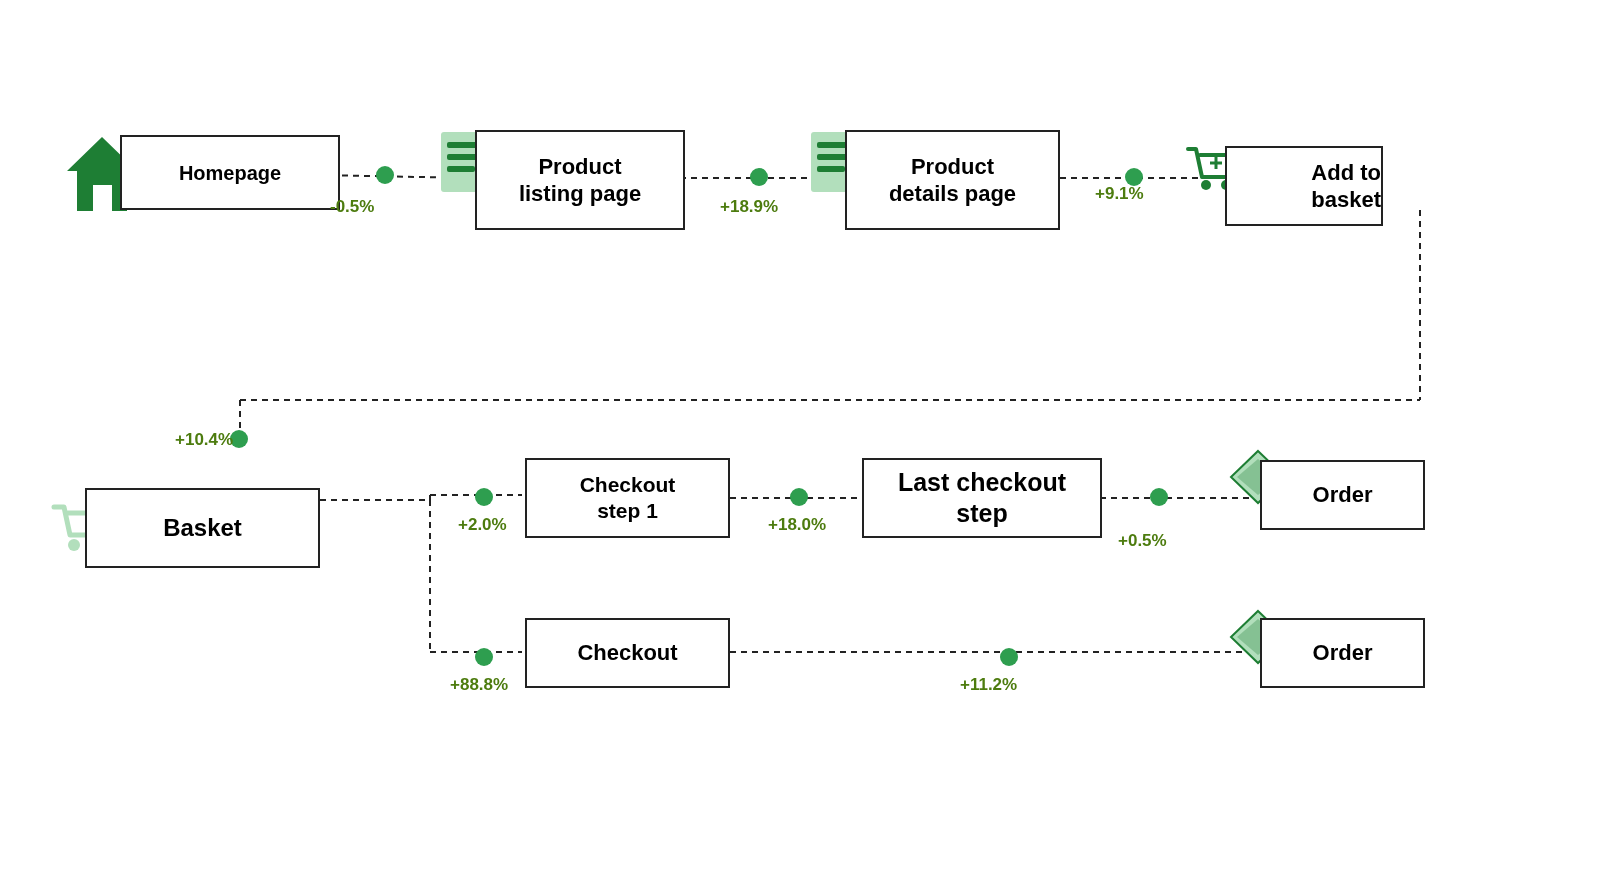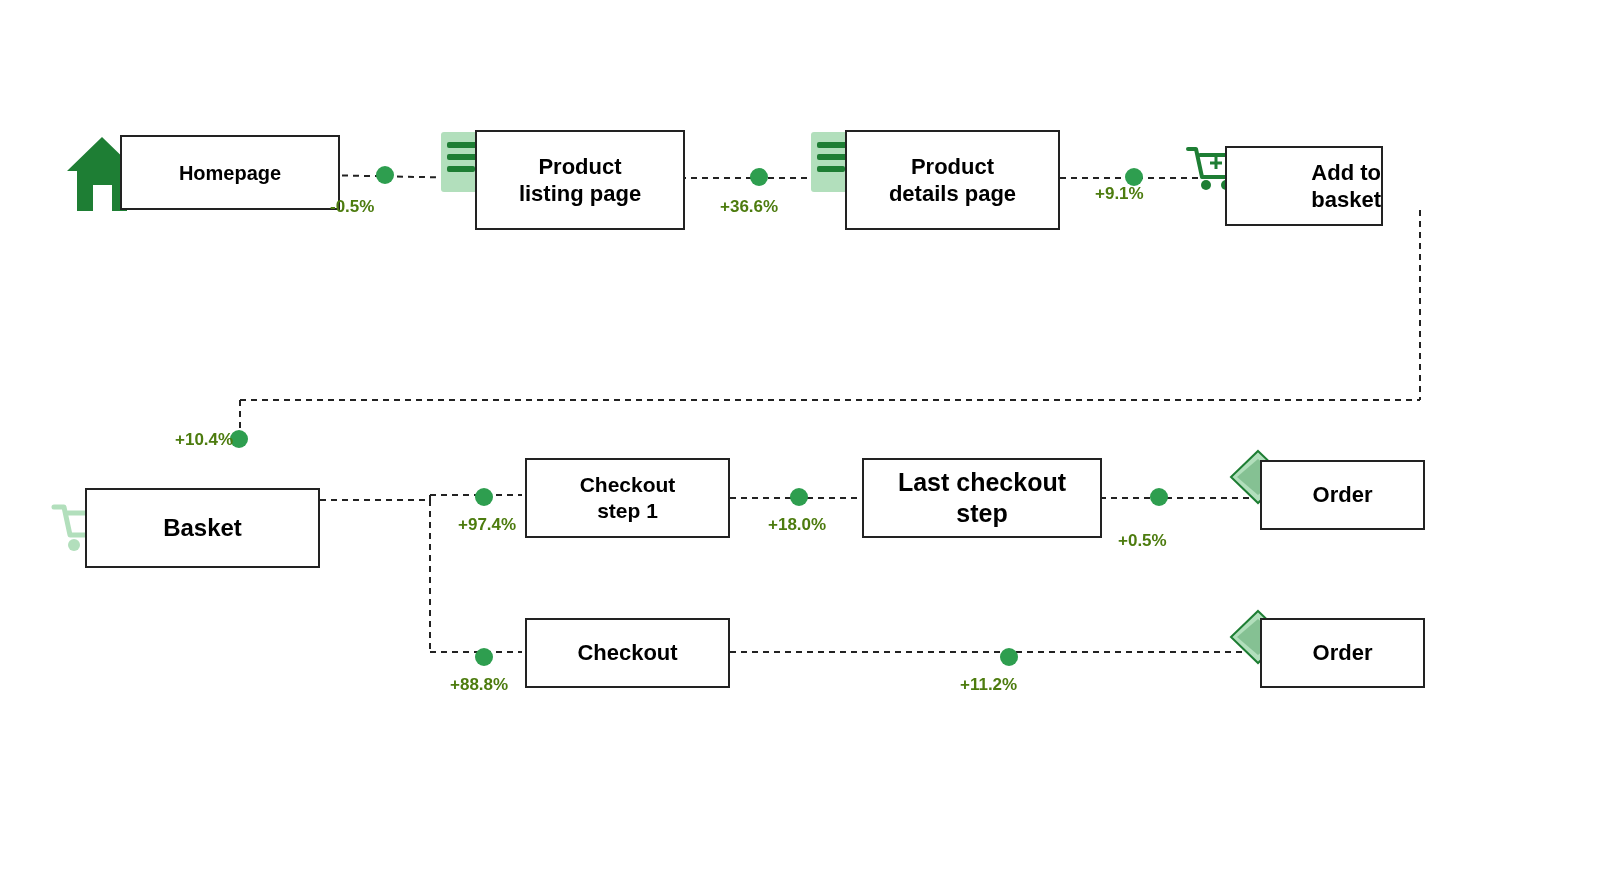--- a/index.html
+++ b/index.html
@@ -210,27 +210,27 @@
 
   <div class="dot" style="left:475px; top:488px;"></div>
   <div class="dot" style="left:790px; top:488px;"></div>
   <div class="dot" style="left:1150px; top:488px;"></div>
 
   <div class="dot" style="left:475px; top:648px;"></div>
   <div class="dot" style="left:1000px; top:648px;"></div>
 
   <div class="pct-label" style="left:330px; top:197px;">-0.5%</div>
 
-  <div class="pct-label" style="left:720px; top:197px;">+36.6%</div>
+  <div class="pct-label" style="left:720px; top:197px;">+18.9%</div>
 
   <div class="pct-label" style="left:1095px; top:184px;">+9.1%</div>
 
   <div class="pct-label" style="left:175px; top:430px;">+10.4%</div>
 
-  <div class="pct-label" style="left:458px; top:515px;">+97.4%</div>
+  <div class="pct-label" style="left:458px; top:515px;">+2.0%</div>
 
   <div class="pct-label" style="left:768px; top:515px;">+18.0%</div>
 
   <div class="pct-label" style="left:1118px; top:531px;">+0.5%</div>
 
   <div class="pct-label" style="left:450px; top:675px;">+88.8%</div>
 
   <div class="pct-label" style="left:960px; top:675px;">+11.2%</div>
 
 </div>

